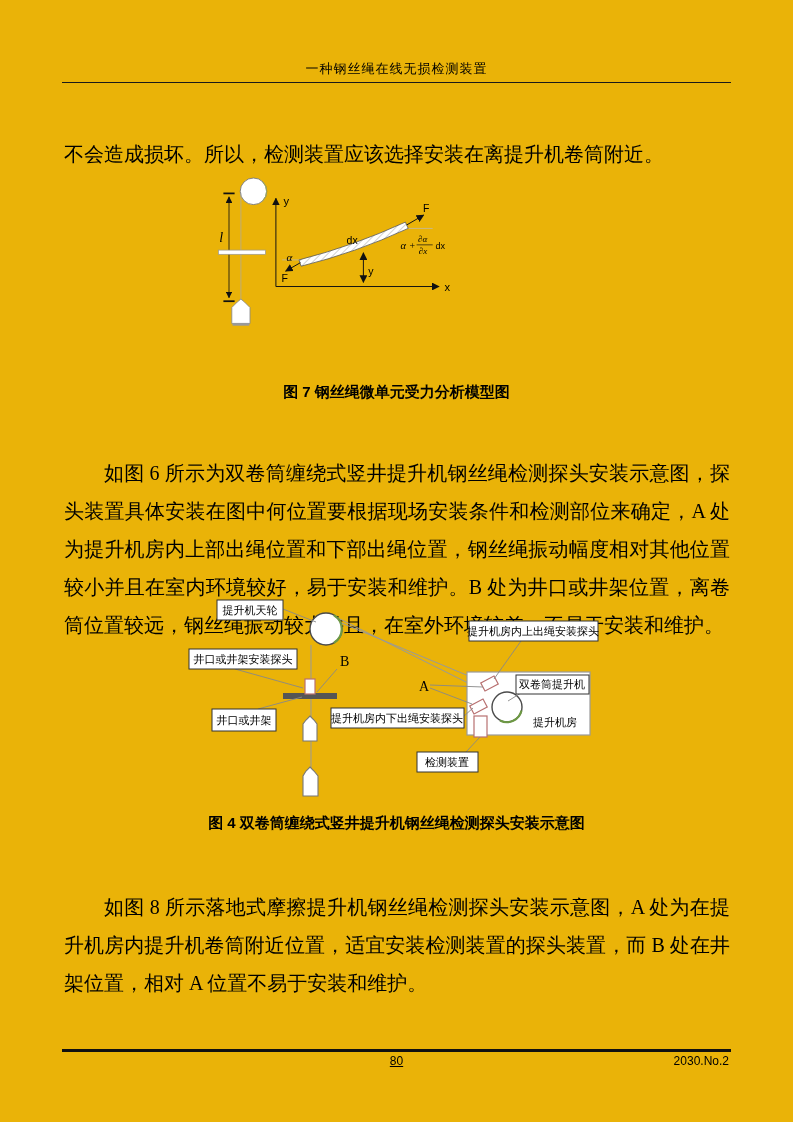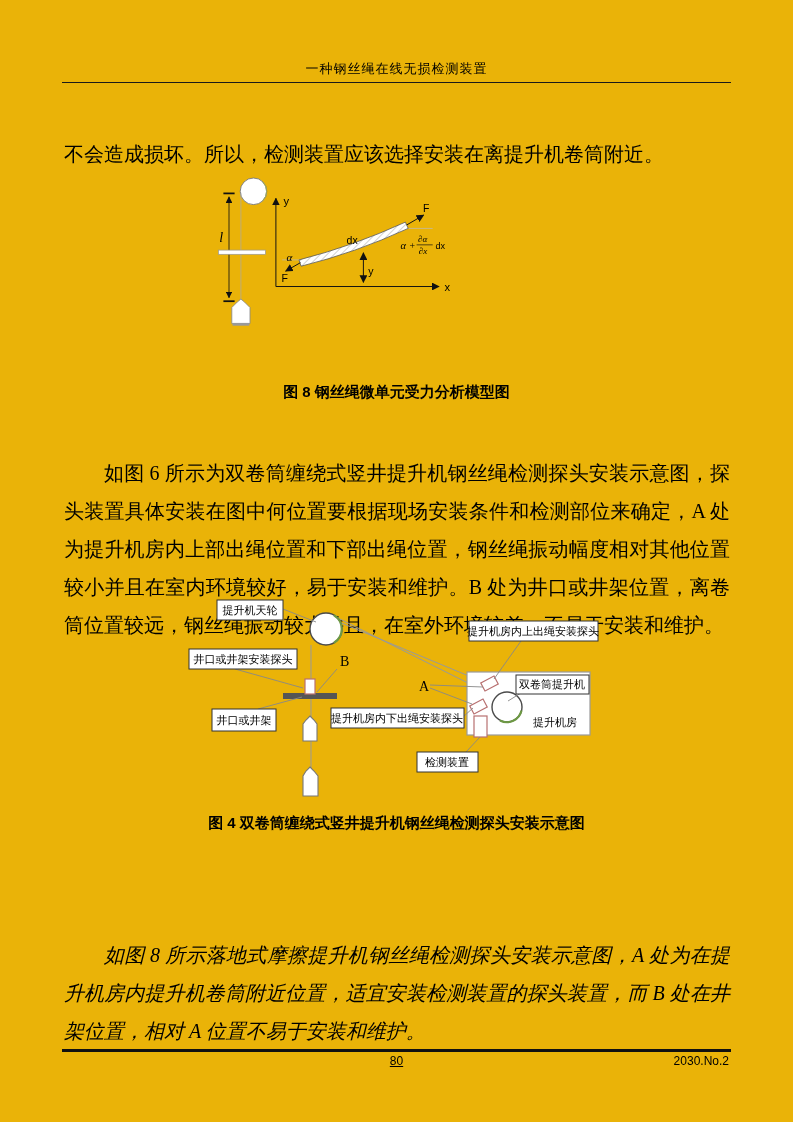--- a/index.html
+++ b/index.html
@@ -99,21 +99,21 @@
     <text x="508" y="246" class="diag-serif" font-size="14">+</text>
     <text x="520" y="237" class="diag-serif" font-style="italic" font-size="13">∂α</text>
     <line x1="518" y1="240.5" x2="541" y2="240.5" stroke="#111" stroke-width="1"></line>
     <text x="521" y="254" class="diag-serif" font-style="italic" font-size="13">∂x</text>
     <text x="545" y="247" class="diag-sans" font-size="13">dx</text>
 
     <line x1="442" y1="294" x2="442" y2="252" stroke="#111" stroke-width="1.4" marker-start="url(#arrS)" marker-end="url(#arrE)"></line>
     <text x="449" y="284" class="diag-sans" font-size="15">y</text>
   </svg>
 
-  <div class="abs caption" style="top:383px;">图 8 钢丝绳微单元受力分析模型图</div>
+  <div class="abs caption" style="top:383px;">图 7 钢丝绳微单元受力分析模型图</div>
 
   <div class="abs body-par indent" style="top:406px;">如图 6 所示为双卷筒缠绕式竖井提升机钢丝绳检测探头安装示意图，探头装置具体安装在图中何位置要根据现场安装条件和检测部位来确定，A 处为提升机房内上部出绳位置和下部出绳位置，钢丝绳振动幅度相对其他位置较小并且在室内环境较好，易于安装和维护。B 处为井口或井架位置，离卷筒位置较远，钢丝绳振动较大并且，在室外环境较差，不易于安装和维护。</div>
 
   <svg class="abs" style="top:593px; left:180px;" width="420" height="215" viewBox="180 593 420 215">
 
     <line x1="311" y1="645" x2="311" y2="770" stroke="#999" stroke-width="1"></line>
     <line x1="334" y1="616" x2="500" y2="699" stroke="#999" stroke-width="1"></line>
     <line x1="339" y1="622" x2="488" y2="684" stroke="#999" stroke-width="1"></line>
     <line x1="488" y1="684" x2="501" y2="696" stroke="#999" stroke-width="1"></line>
 
@@ -169,19 +169,19 @@
     <text x="397" y="722" text-anchor="middle" class="diag-sans" font-size="11">提升机房内下出绳安装探头</text>
 
     <text x="555" y="726" text-anchor="middle" class="diag-sans" font-size="11">提升机房</text>
 
     <rect x="417" y="752" width="61" height="20" fill="#fff" stroke="#333" stroke-width="1"></rect>
     <text x="447" y="766" text-anchor="middle" class="diag-sans" font-size="11">检测装置</text>
   </svg>
 
   <div class="abs caption" style="top:814px;">图 4 双卷筒缠绕式竖井提升机钢丝绳检测探头安装示意图</div>
 
-  <div class="abs body-par indent" style="top:888px;font-style:italic;">如图 8 所示落地式摩擦提升机钢丝绳检测探头安装示意图，A 处为在提升机房内提升机卷筒附近位置，适宜安装检测装置的探头装置，而 B 处在井架位置，相对 A 位置不易于安装和维护。</div>
+  <div class="abs body-par indent" style="top:840px;">如图 8 所示落地式摩擦提升机钢丝绳检测探头安装示意图，A 处为在提升机房内提升机卷筒附近位置，适宜安装检测装置的探头装置，而 B 处在井架位置，相对 A 位置不易于安装和维护。</div>
 
   <div class="abs footer-rule"></div>
   <div class="abs footer-page">80</div>
   <div class="abs footer-issue">2030.No.2</div>
 
 </div>
 
 </body></html>

